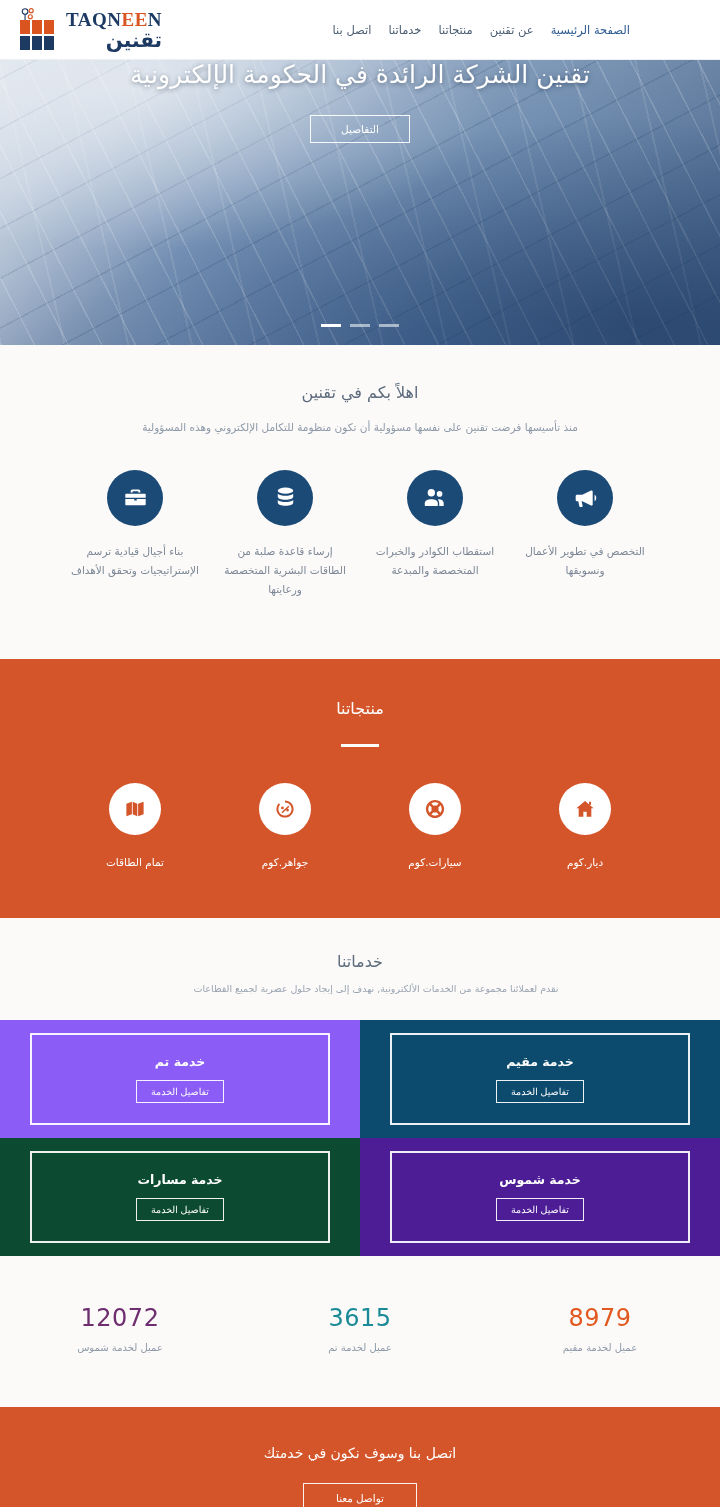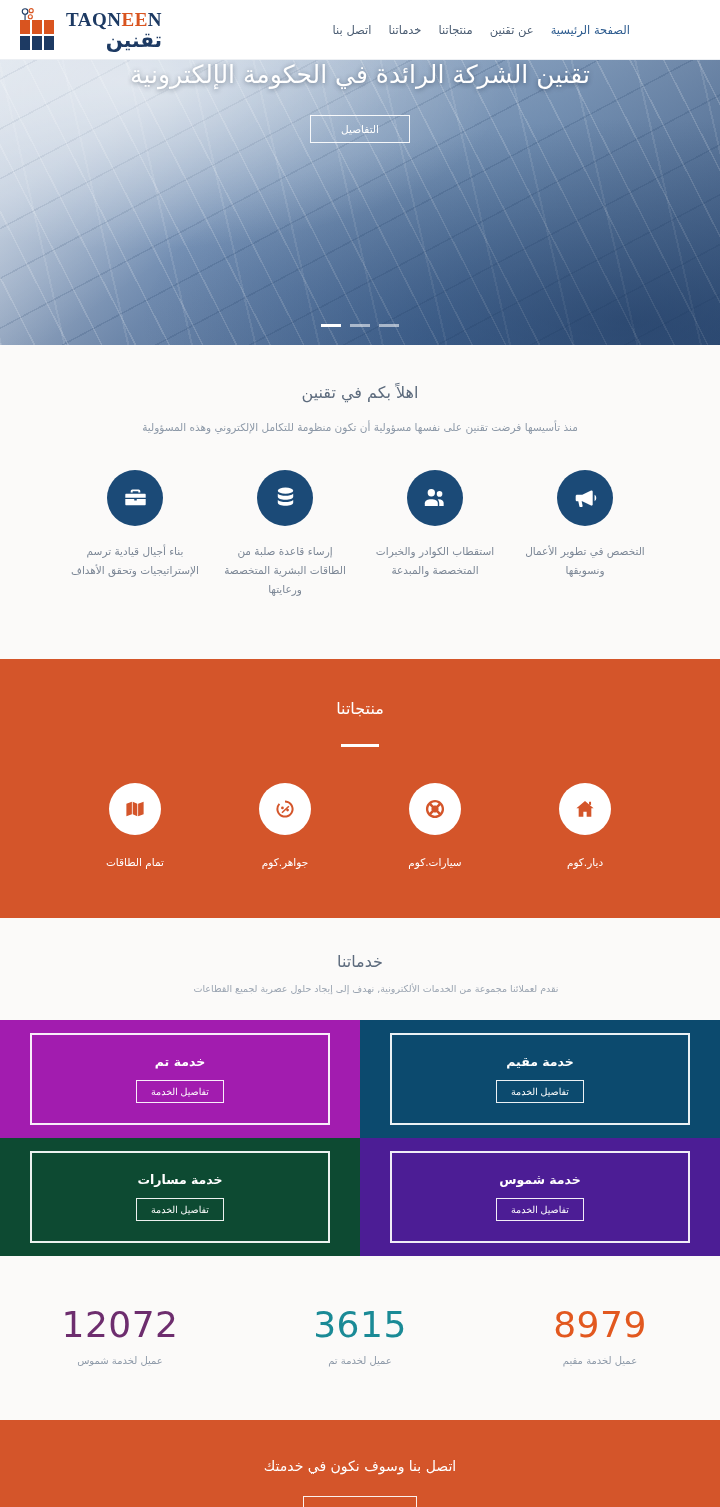--- a/index.html
+++ b/index.html
@@ -110,29 +110,29 @@
   .svc-box {
     border:2px solid rgba(255,255,255,.92);
     width:300px; height:92px;
     display:flex; flex-direction:column; align-items:center; justify-content:center;
   }
   .svc-box h3 { color:#fff; font-size:12.5px; font-weight:700; margin-bottom:11px; }
   .svc-btn {
     border:1px solid rgba(255,255,255,.92); background:transparent; color:#fff;
     font-size:9.5px; padding:5px 14px; cursor:pointer;
   }
-  .svc.teal   { background:#a21caf; }
+  .svc.teal   { background:#8b5cf6; }
   .svc.orange { background:#0c4a6e; }
   .svc.green  { background:#0d4a32; }
   .svc.purple { background:#4c1d95; }
 
   
   .stats { background:#fbfaf9; padding:48px 0 54px; display:flex; }
   .stat { flex:1; text-align:center; }
-  .stat .num { font-size:36px; font-weight:400; letter-spacing:.5px; }
+  .stat .num { font-size:24px; font-weight:400; letter-spacing:.5px; }
   .stat .lbl { font-size:10px; color:#8d99a8; margin-top:10px; }
 
   
   .cta { background:#d4552a; padding:38px 0 42px; text-align:center; }
   .cta h2 { color:#fff; font-size:14px; font-weight:400; margin-bottom:22px; }
   .cta-btn {
     border:1px solid rgba(255,255,255,.92); background:transparent; color:#fff;
     font-size:10.5px; padding:8px 32px; cursor:pointer;
   }
 </style>

